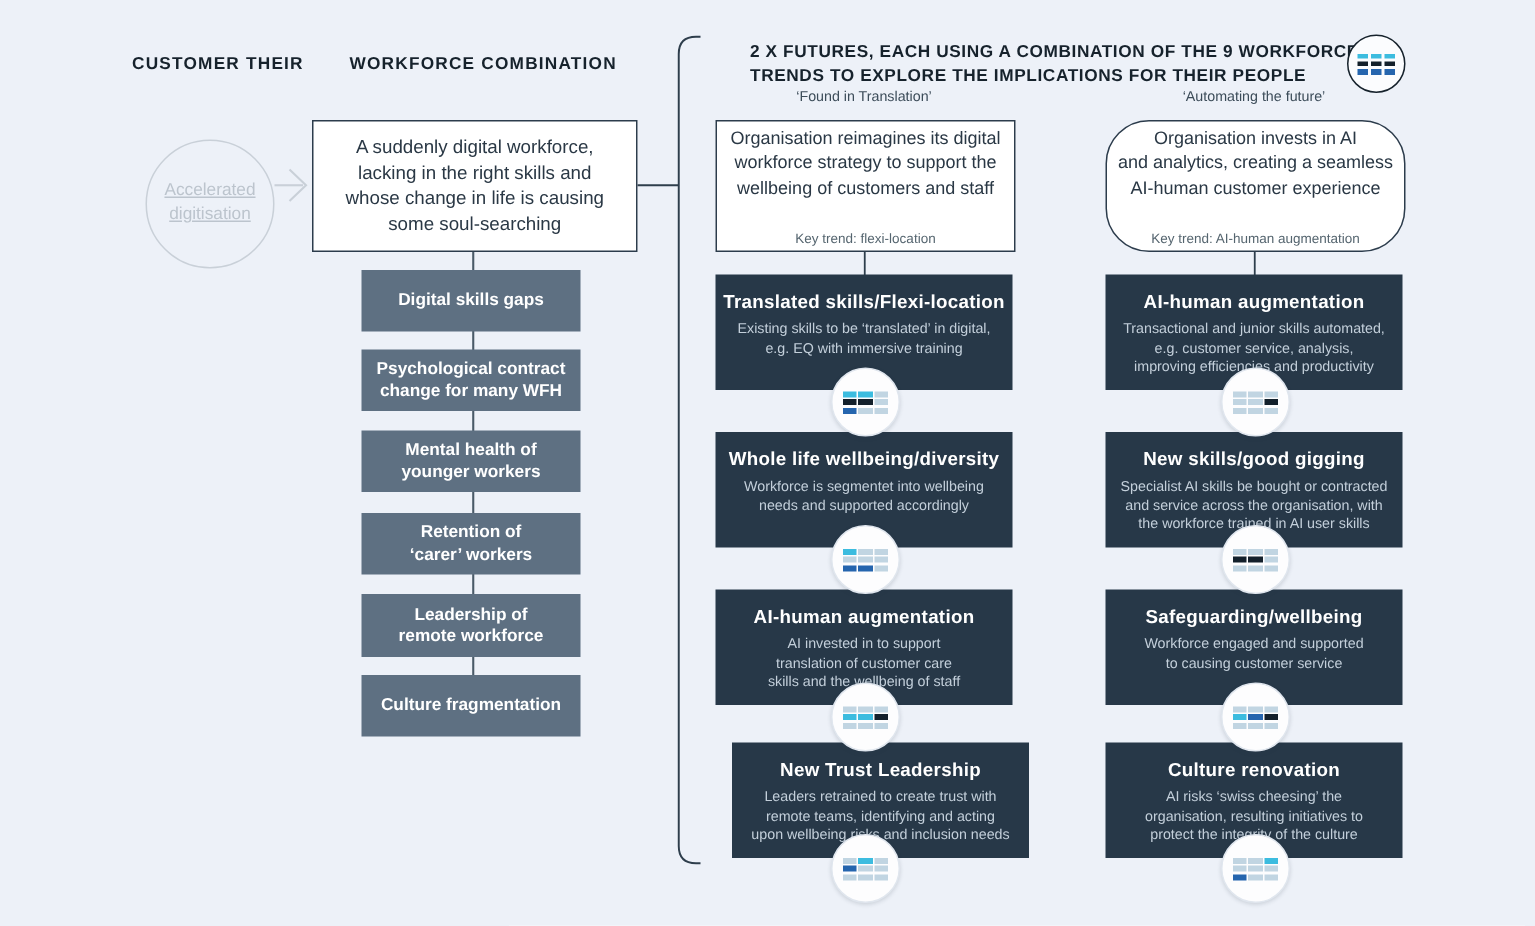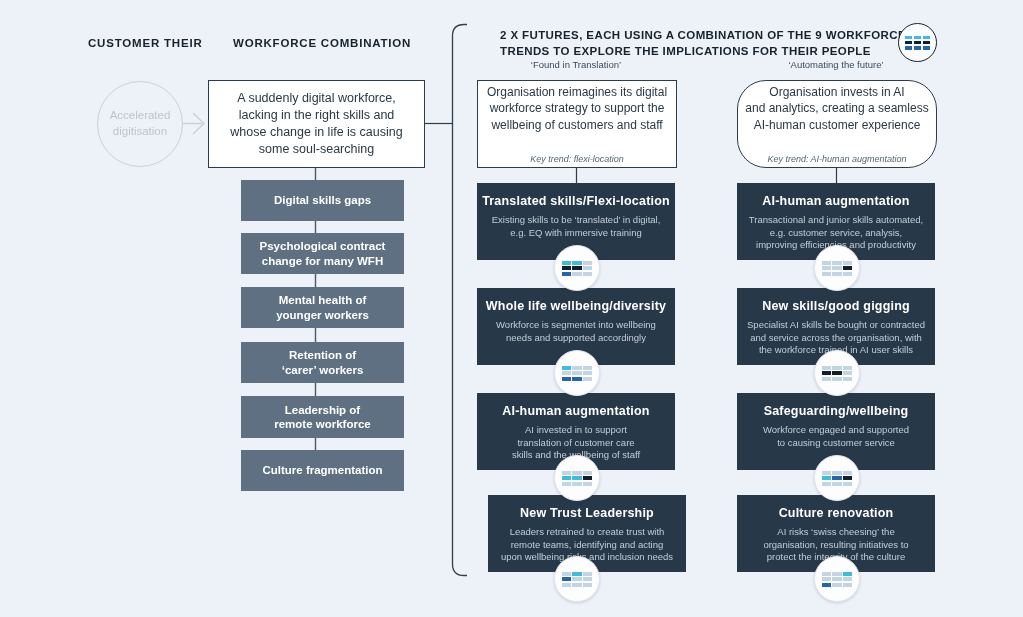--- a/index.html
+++ b/index.html
@@ -1,28 +1,28 @@
 <!DOCTYPE html>
 <html><head>
 <meta charset="utf-8">
 <style>
   html,body{margin:0;padding:0;}
   .canvas{position:relative;width:1023px;height:617px;background:#edf1f8;
     font-family:"Liberation Sans",sans-serif;overflow:hidden;color:#1a2733;}
   .abs{position:absolute;}
   svg.lines{position:absolute;left:0;top:0;z-index:0;}
   .colhead{font-size:11.5px;font-weight:bold;letter-spacing:.8px;color:#16222c;white-space:pre-line;z-index:2;}
-  .trend-circle{left:97px;top:81px;width:84px;height:84px;border:1.5px solid #c9d0d8;border-radius:50%;
+  .trend-circle{left:97px;top:93px;width:84px;height:84px;border:1.5px solid #c9d0d8;border-radius:50%;
     display:flex;align-items:center;justify-content:center;text-align:center;
-    font-size:11.5px;color:#bcc4cd;white-space:pre-line;line-height:1.35;z-index:1;}
+    font-size:11.5px;color:#bcc4cd;white-space:pre-line;line-height:1.35;z-index:1;text-decoration:underline;}
   .wbox{background:#ffffff;border:1px solid #2c3c4c;display:flex;flex-direction:column;
     align-items:center;justify-content:center;text-align:center;z-index:1;}
   .wbox .main{font-size:12.5px;line-height:1.38;color:#2a3845;white-space:pre-line;}
-  .wbox .key{font-size:9px;color:#55656f;margin-top:21px;font-style:italic;}
-  .gbox{left:241px;width:163px;background:#5e7082;display:flex;align-items:center;justify-content:center;
+  .wbox .key{font-size:9px;color:#55656f;margin-top:21px;}
+  .gbox{left:241px;width:146px;background:#5e7082;display:flex;align-items:center;justify-content:center;
     text-align:center;color:#ffffff;font-weight:bold;font-size:11.5px;line-height:1.25;
     white-space:pre-line;z-index:1;}
   .fut-label{width:198px;text-align:center;font-size:9.5px;color:#3c4c59;z-index:1;}
   .dbox{width:198px;height:77px;background:#273848;color:#fff;text-align:center;z-index:1;
     display:flex;flex-direction:column;align-items:center;padding-top:11px;box-sizing:border-box;}
   .dbox .t{font-size:12.5px;font-weight:bold;letter-spacing:.2px;}
   .dbox .b{font-size:9.5px;line-height:1.32;color:#c3cfda;margin-top:6px;white-space:pre-line;}
   .badge{width:44px;height:44px;border-radius:50%;background:#fdfdfe;z-index:2;
     border:1px solid #e0e6ee;box-shadow:0 1px 3px rgba(40,56,72,.18);
     display:flex;align-items:center;justify-content:center;}

